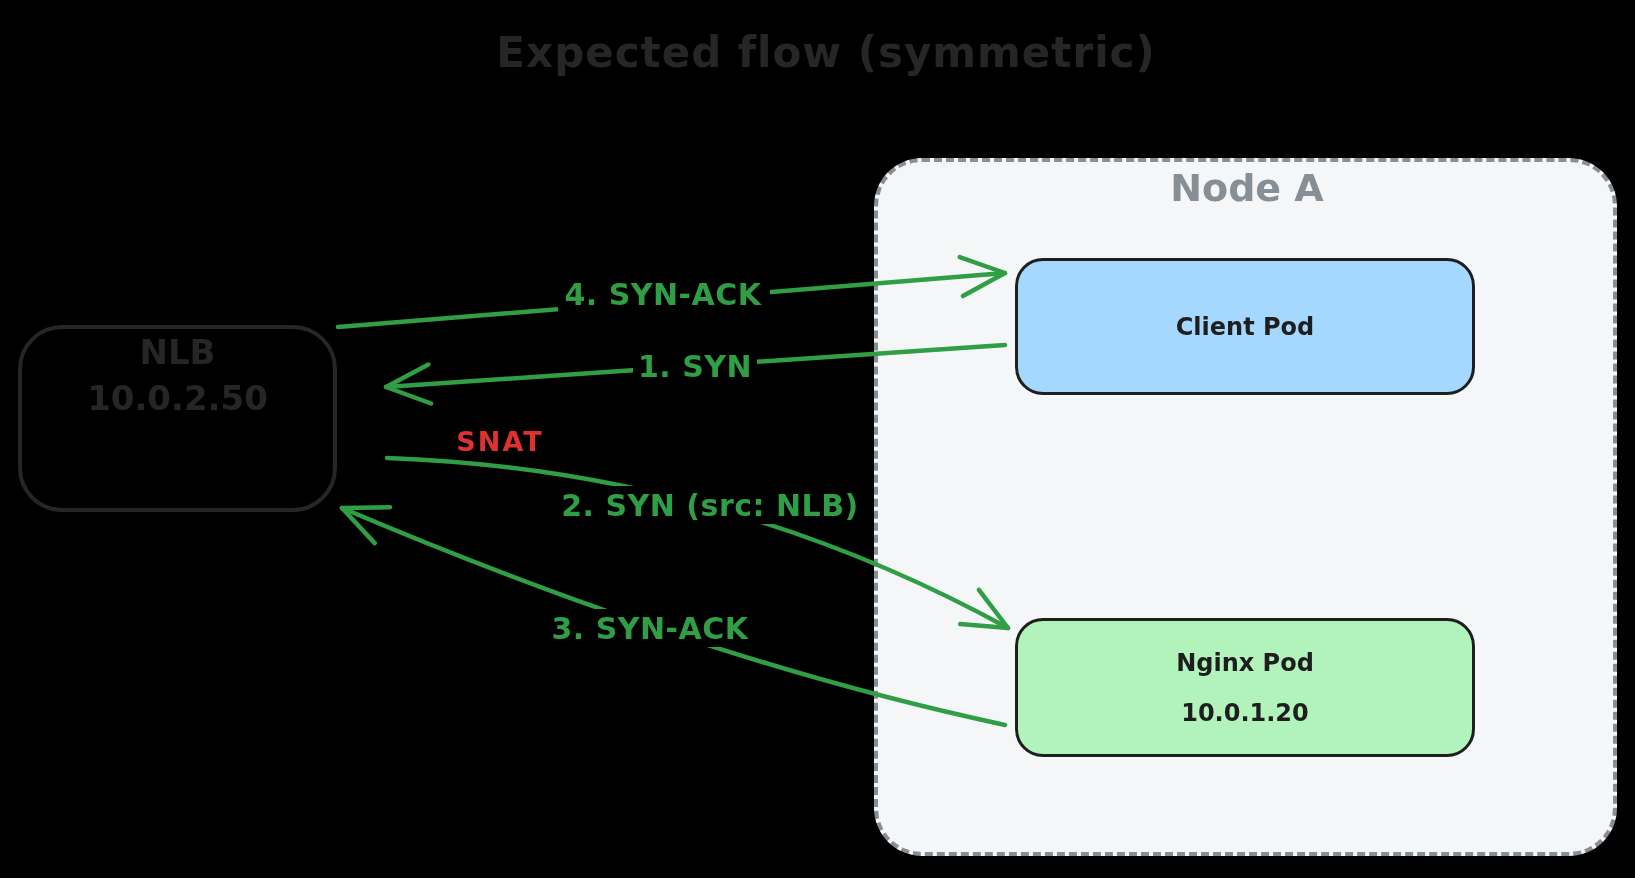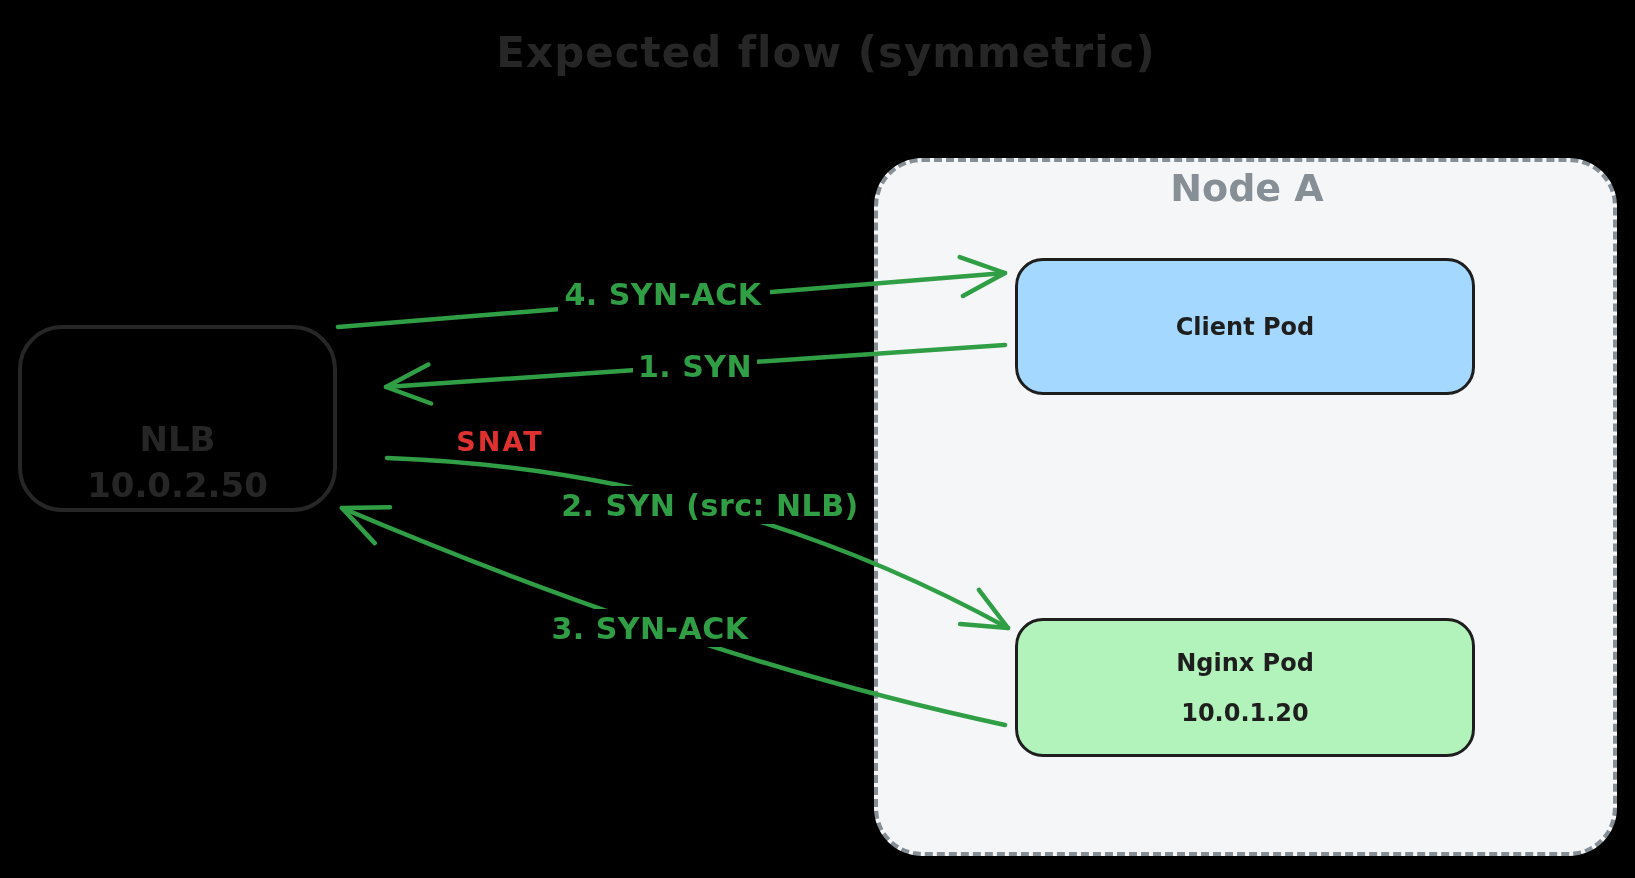--- a/index.html
+++ b/index.html
@@ -35,21 +35,21 @@
     position:absolute;left:1015px;width:460px;box-sizing:border-box;
     border:3.5px solid var(--pod-border);border-radius:28px;
     display:flex;flex-direction:column;align-items:center;justify-content:center;
     font-size:24px;font-weight:600;line-height:50px;color:var(--pod-border);
   }
   .pod.client{top:258px;height:137px;background:var(--blue-fill);}
   .pod.nginx{top:618px;height:139px;background:var(--green-fill);justify-content:center;}
   .nlb{
     position:absolute;left:18px;top:325px;width:319px;height:187px;
     box-sizing:border-box;border:4px solid var(--dark);border-radius:44px;
-    display:flex;flex-direction:column;align-items:center;justify-content:flex-end;
+    display:flex;flex-direction:column;align-items:center;justify-content:flex-start;
     font-size:34px;font-weight:600;line-height:46px;color:var(--dark);background:transparent;
   }
   svg.overlay{position:absolute;left:0;top:0;}
   .arrow{stroke:var(--green);stroke-width:4.5;fill:none;stroke-linecap:round;stroke-linejoin:round;}
   .label-bg{fill:var(--bg);}
   .arrow-label{
     fill:var(--green);font-family:"DejaVu Sans",sans-serif;font-size:30px;font-weight:600;
     text-anchor:middle;dominant-baseline:central;letter-spacing:0.5px;
   }
   .snat-label{

